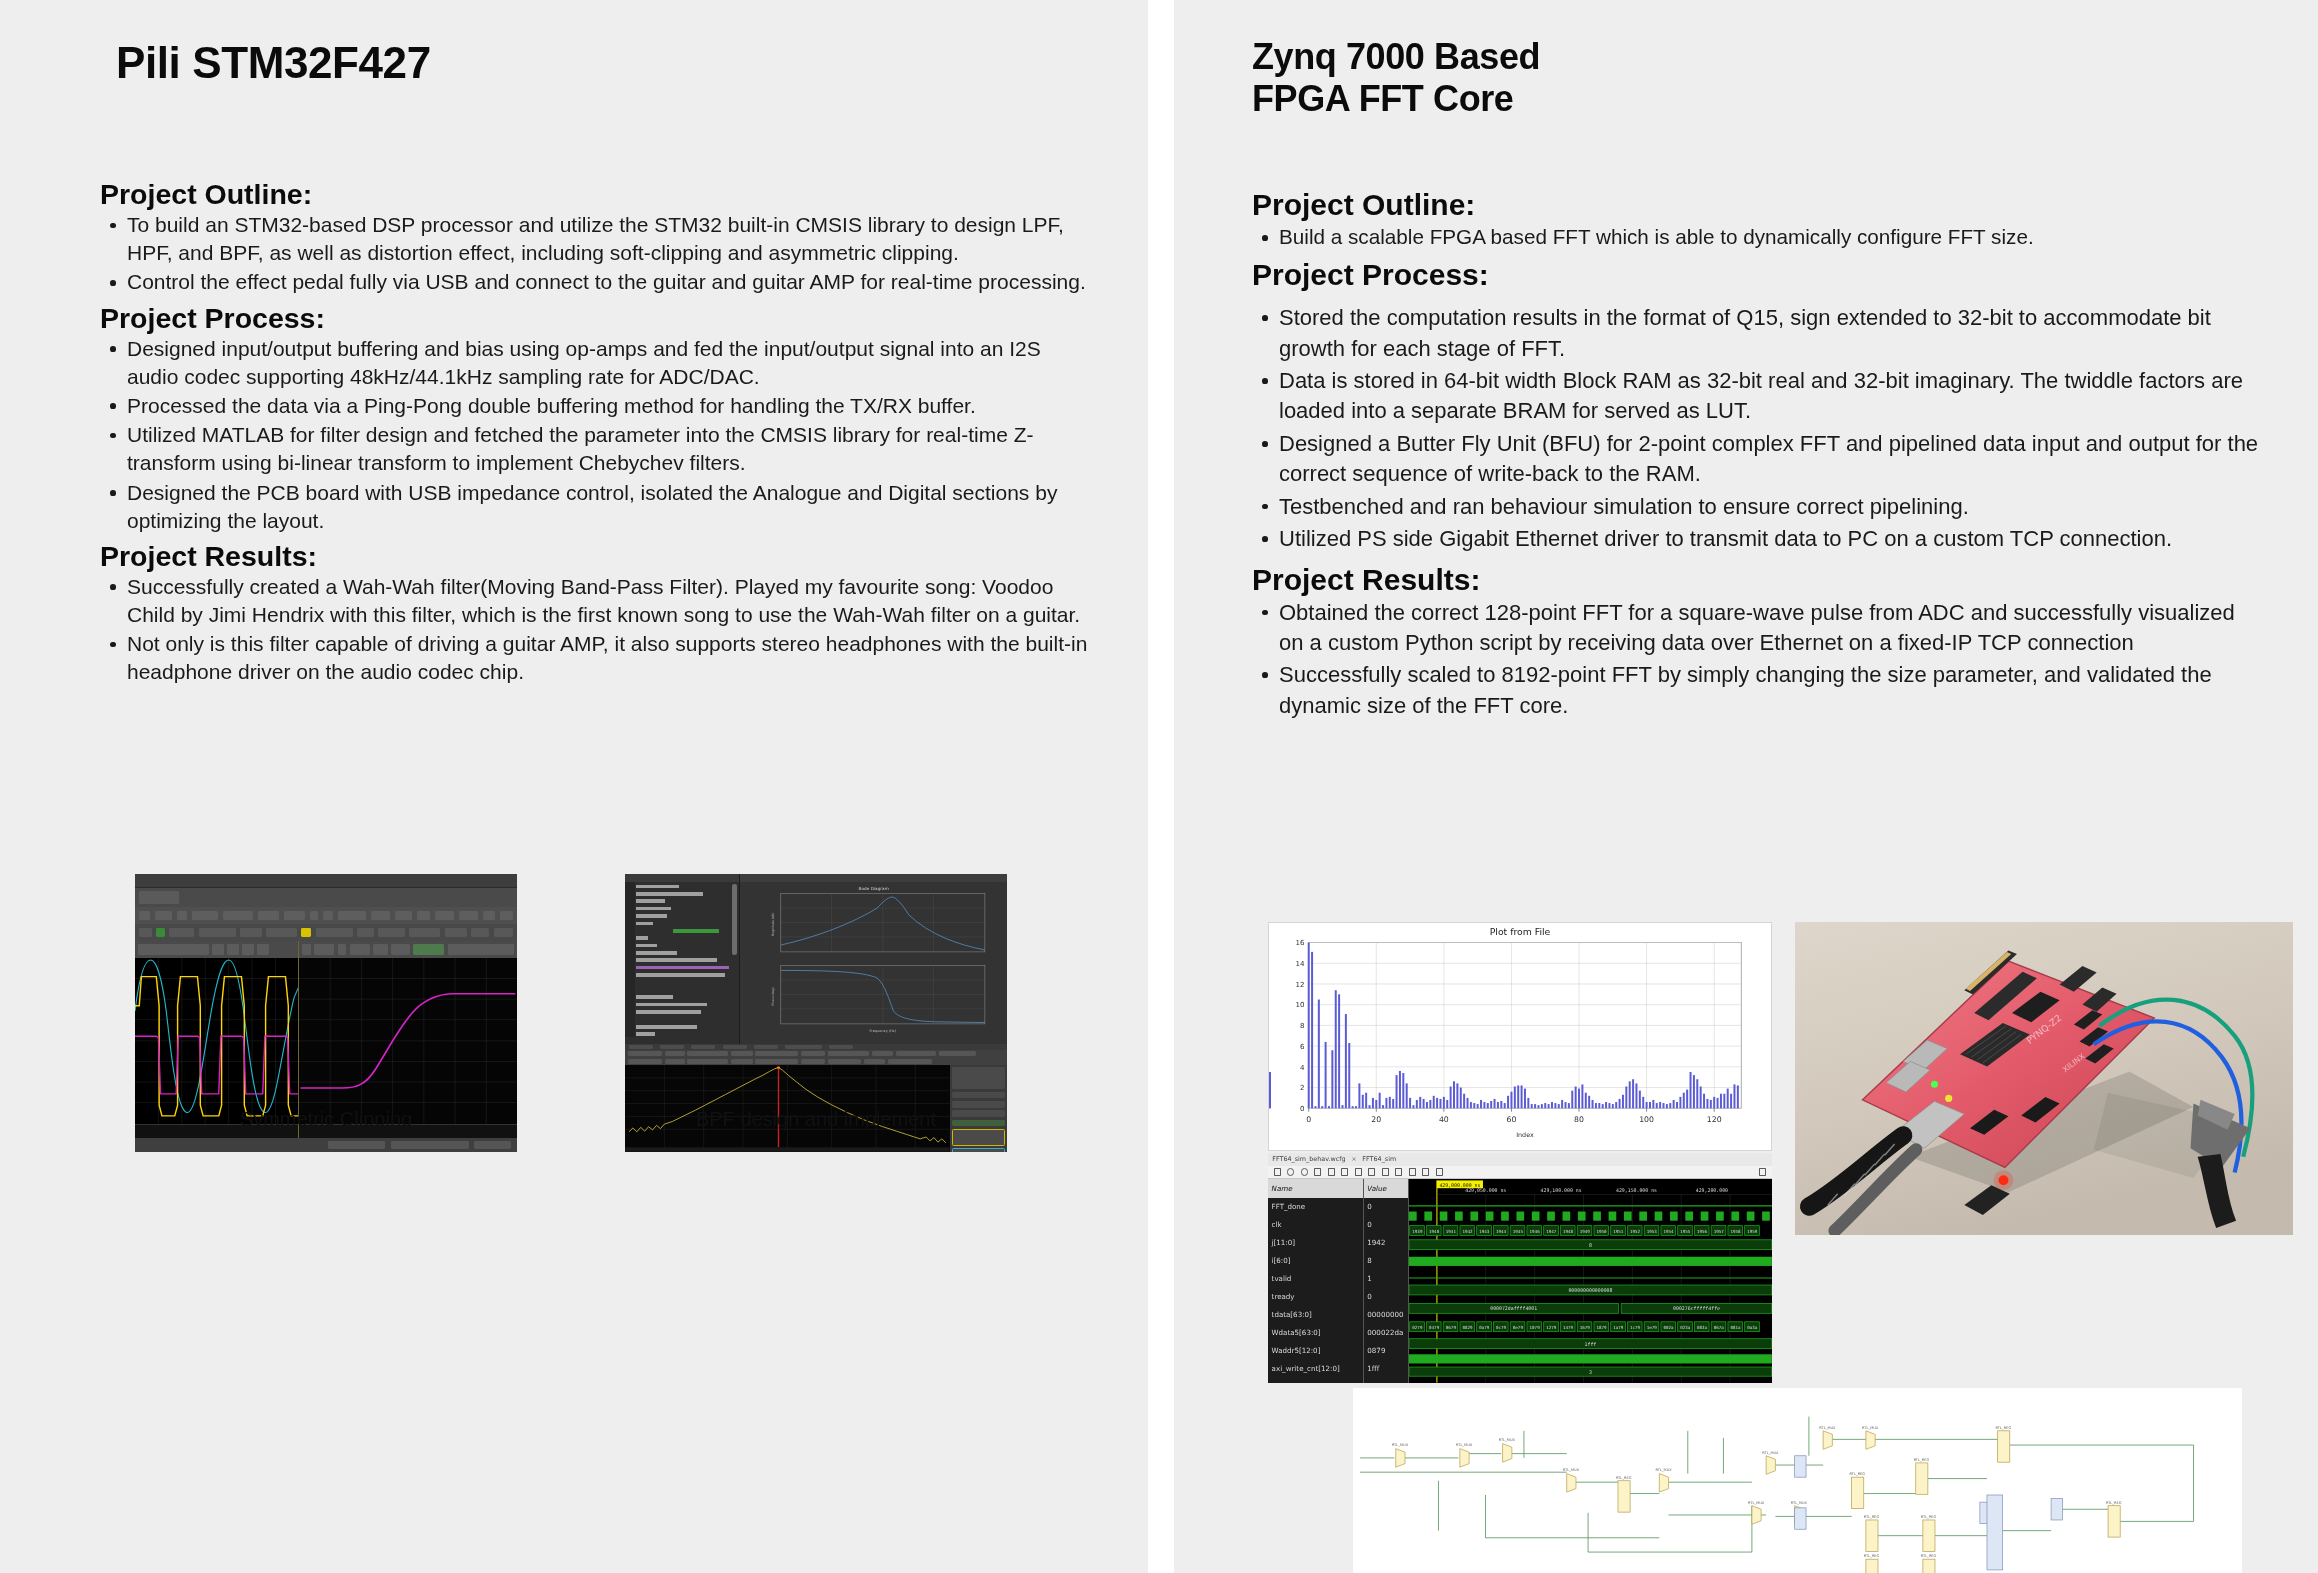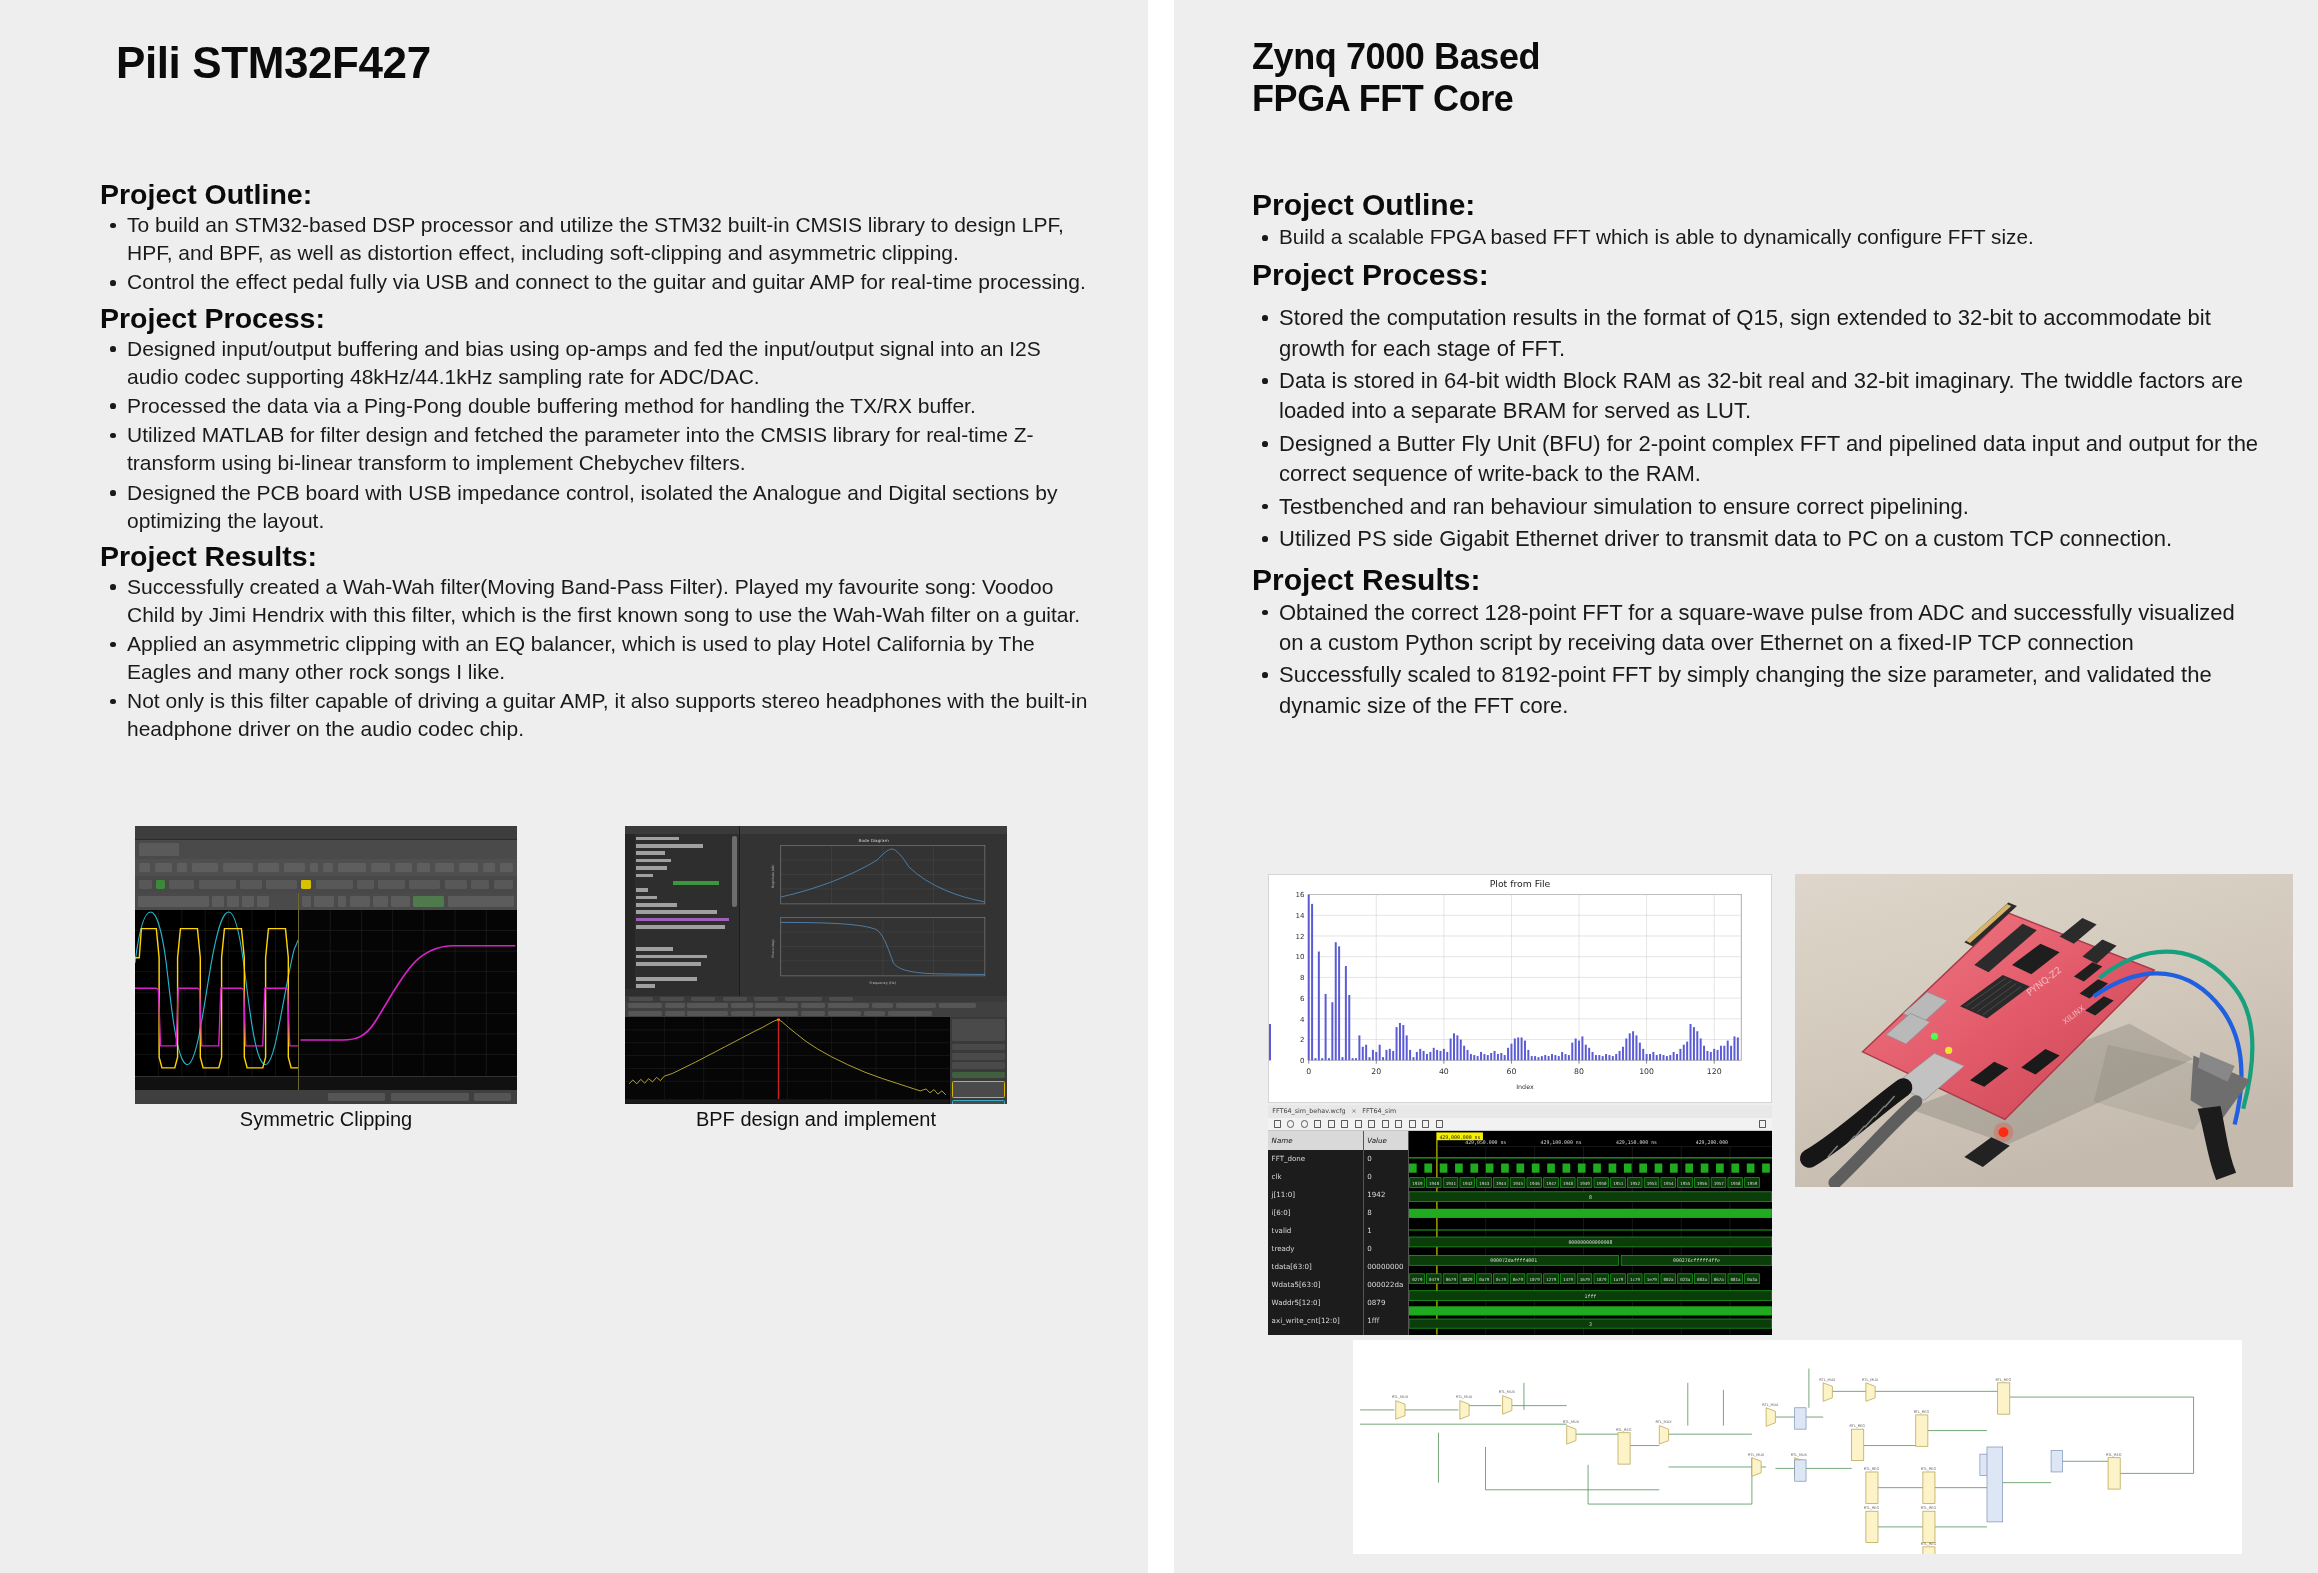--- a/index.html
+++ b/index.html
@@ -52,21 +52,21 @@
   .bl-r > li { font-size: 22px; line-height: 1.38; margin-bottom: 2.1px; }
   .bl-r > li::before { width: 5.7px; height: 5.7px; left: 10px; top: 12px; }
 
   .caption {
     text-align: center;
     font-size: 20px;
     color: #111;
   }
 
   
-  .fig { position: absolute; overflow: hidden; background: #fff; }
+  .fig { position: absolute; overflow: hidden; background: #fff; margin-top: 48px; }
 
   
   .scope { background: #3a3a3a; position: relative; width: 100%; height: 100%; }
   .scope-menubar { height: 5%; background: #3d3d3d; border-bottom: 0.7px solid #2a2a2a; }
   .scope-tabbar { height: 7%; background: #4a4a4a; display: flex; align-items: center; padding-left: 4.3px; }
   .scope-tab { background: #5a5a5a; height: 70%; width: 40px; border-radius: 1.4px 1.4px 0 0; }
   .scope-toolbar { height: 6%; background: #4f4f4f; display: flex; align-items: center; gap: 5px; padding: 0 3.6px; }
   .tb-chip { height: 52%; background: #5e5e5e; border-radius: 1.4px; }
   .scope-toolbar2 { height: 6%; background: #484848; display: flex; align-items: center; gap: 4.3px; padding: 0 3.6px; }
   .tb-chip2 { height: 55%; background: #585858; border-radius: 1.4px; }
@@ -149,21 +149,20 @@
         <ul class="bullets bl-l">
           <li>Designed input/output buffering and bias using op-amps and fed the input/output signal into an I2S audio codec supporting 48kHz/44.1kHz sampling rate for ADC/DAC.</li>
           <li>Processed the data via a Ping-Pong double buffering method for handling the TX/RX buffer.</li>
           <li>Utilized MATLAB for filter design and fetched the parameter into the CMSIS library for real-time Z-transform using bi-linear transform to implement Chebychev filters.</li>
           <li>Designed the PCB board with USB impedance control, isolated the Analogue and Digital sections by optimizing the layout.</li>
         </ul>
 
         <div class="heading heading-l" style="margin-top:4.3px;">Project Results:</div>
         <ul class="bullets bl-l">
           <li>Successfully created a Wah-Wah filter(Moving Band-Pass Filter). Played my favourite song: Voodoo Child by Jimi Hendrix with this filter, which is the first known song to use the Wah-Wah filter on a guitar.</li>
-          <li>Applied an asymmetric clipping with an EQ balancer, which is used to play Hotel California by The Eagles and many other rock songs I like.</li>
           <li>Not only is this filter capable of driving a guitar AMP, it also supports stereo headphones with the built-in headphone driver on the audio codec chip.</li>
         </ul>
       </div>
 
       <div class="fig" style="left:135px; top:826px; width:382px; height:278px;">
         <div class="scope">
           <div class="scope-menubar"></div>
           <div class="scope-tabbar">
             <div class="scope-tab"></div>
           </div>

